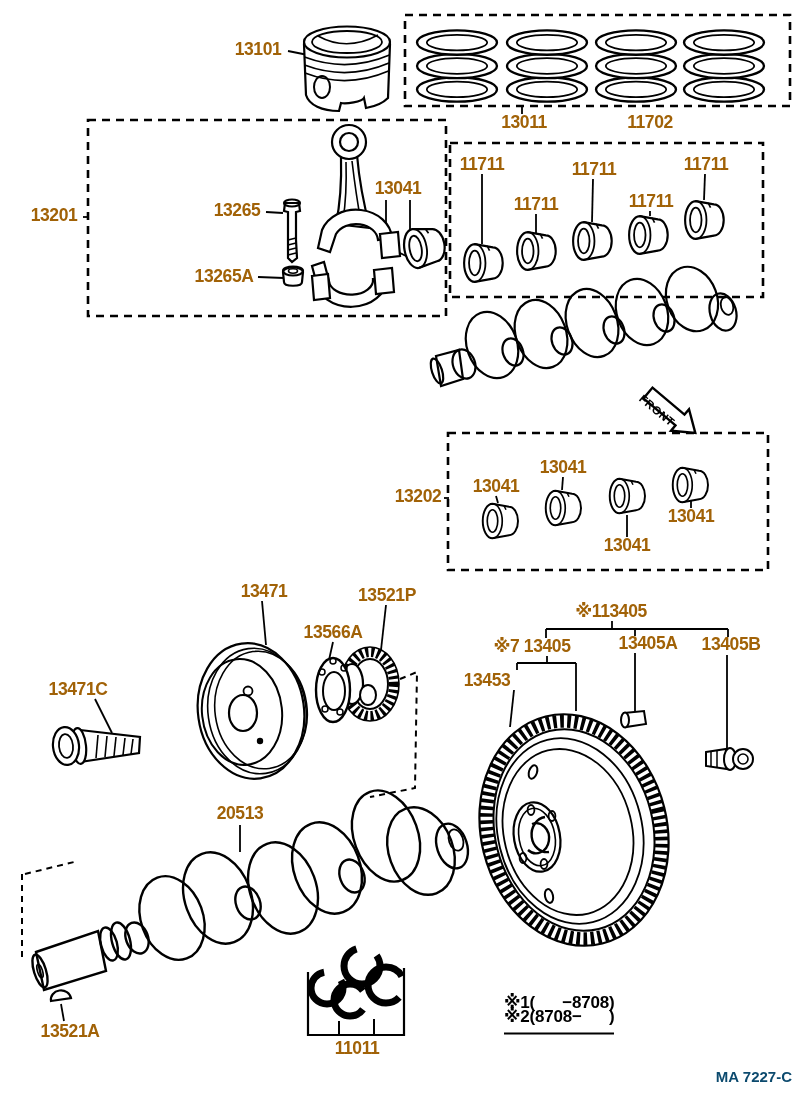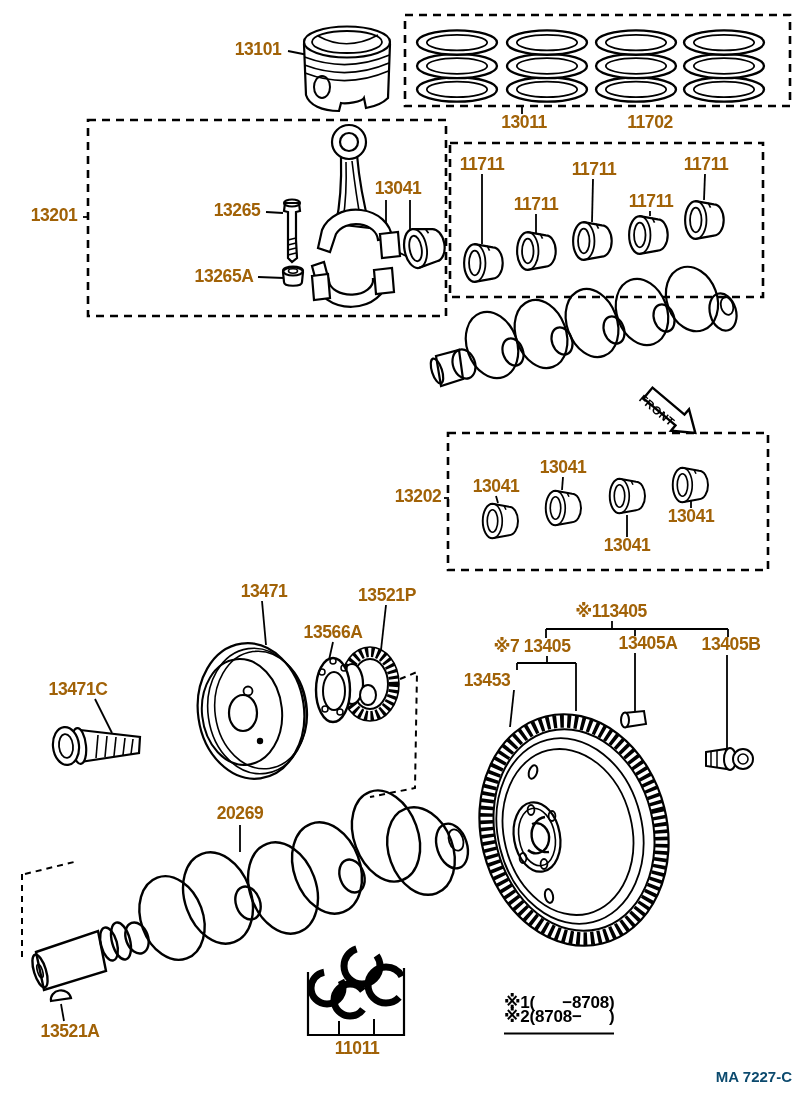--- a/index.html
+++ b/index.html
@@ -297,20 +297,20 @@
   <div class="lbl" style="left:691px;top:517px">13041</div>
   <div class="lbl" style="left:264px;top:592px">13471</div>
   <div class="lbl" style="left:387px;top:596px">13521P</div>
   <div class="lbl" style="left:333px;top:633px">13566A</div>
   <div class="lbl" style="left:78px;top:690px">13471C</div>
   <div class="lbl" style="left:611px;top:612px">※113405</div>
   <div class="lbl" style="left:532px;top:647px">※7 13405</div>
   <div class="lbl" style="left:648px;top:644px">13405A</div>
   <div class="lbl" style="left:731px;top:645px">13405B</div>
   <div class="lbl" style="left:487px;top:681px">13453</div>
-  <div class="lbl" style="left:240px;top:814px">20269</div>
+  <div class="lbl" style="left:240px;top:814px">20513</div>
   <div class="lbl" style="left:70px;top:1032px">13521A</div>
   <div class="lbl" style="left:357px;top:1049px">11011</div>
 
   <div class="note" style="left:504px;top:1002px">※1(      −8708)</div>
   <div class="note u" style="left:504px;top:1021px">※2(8708−      )</div>
   <div class="ma" style="left:792px;top:1076px">MA 7227-C</div>
 </div>
 
 </body></html>

